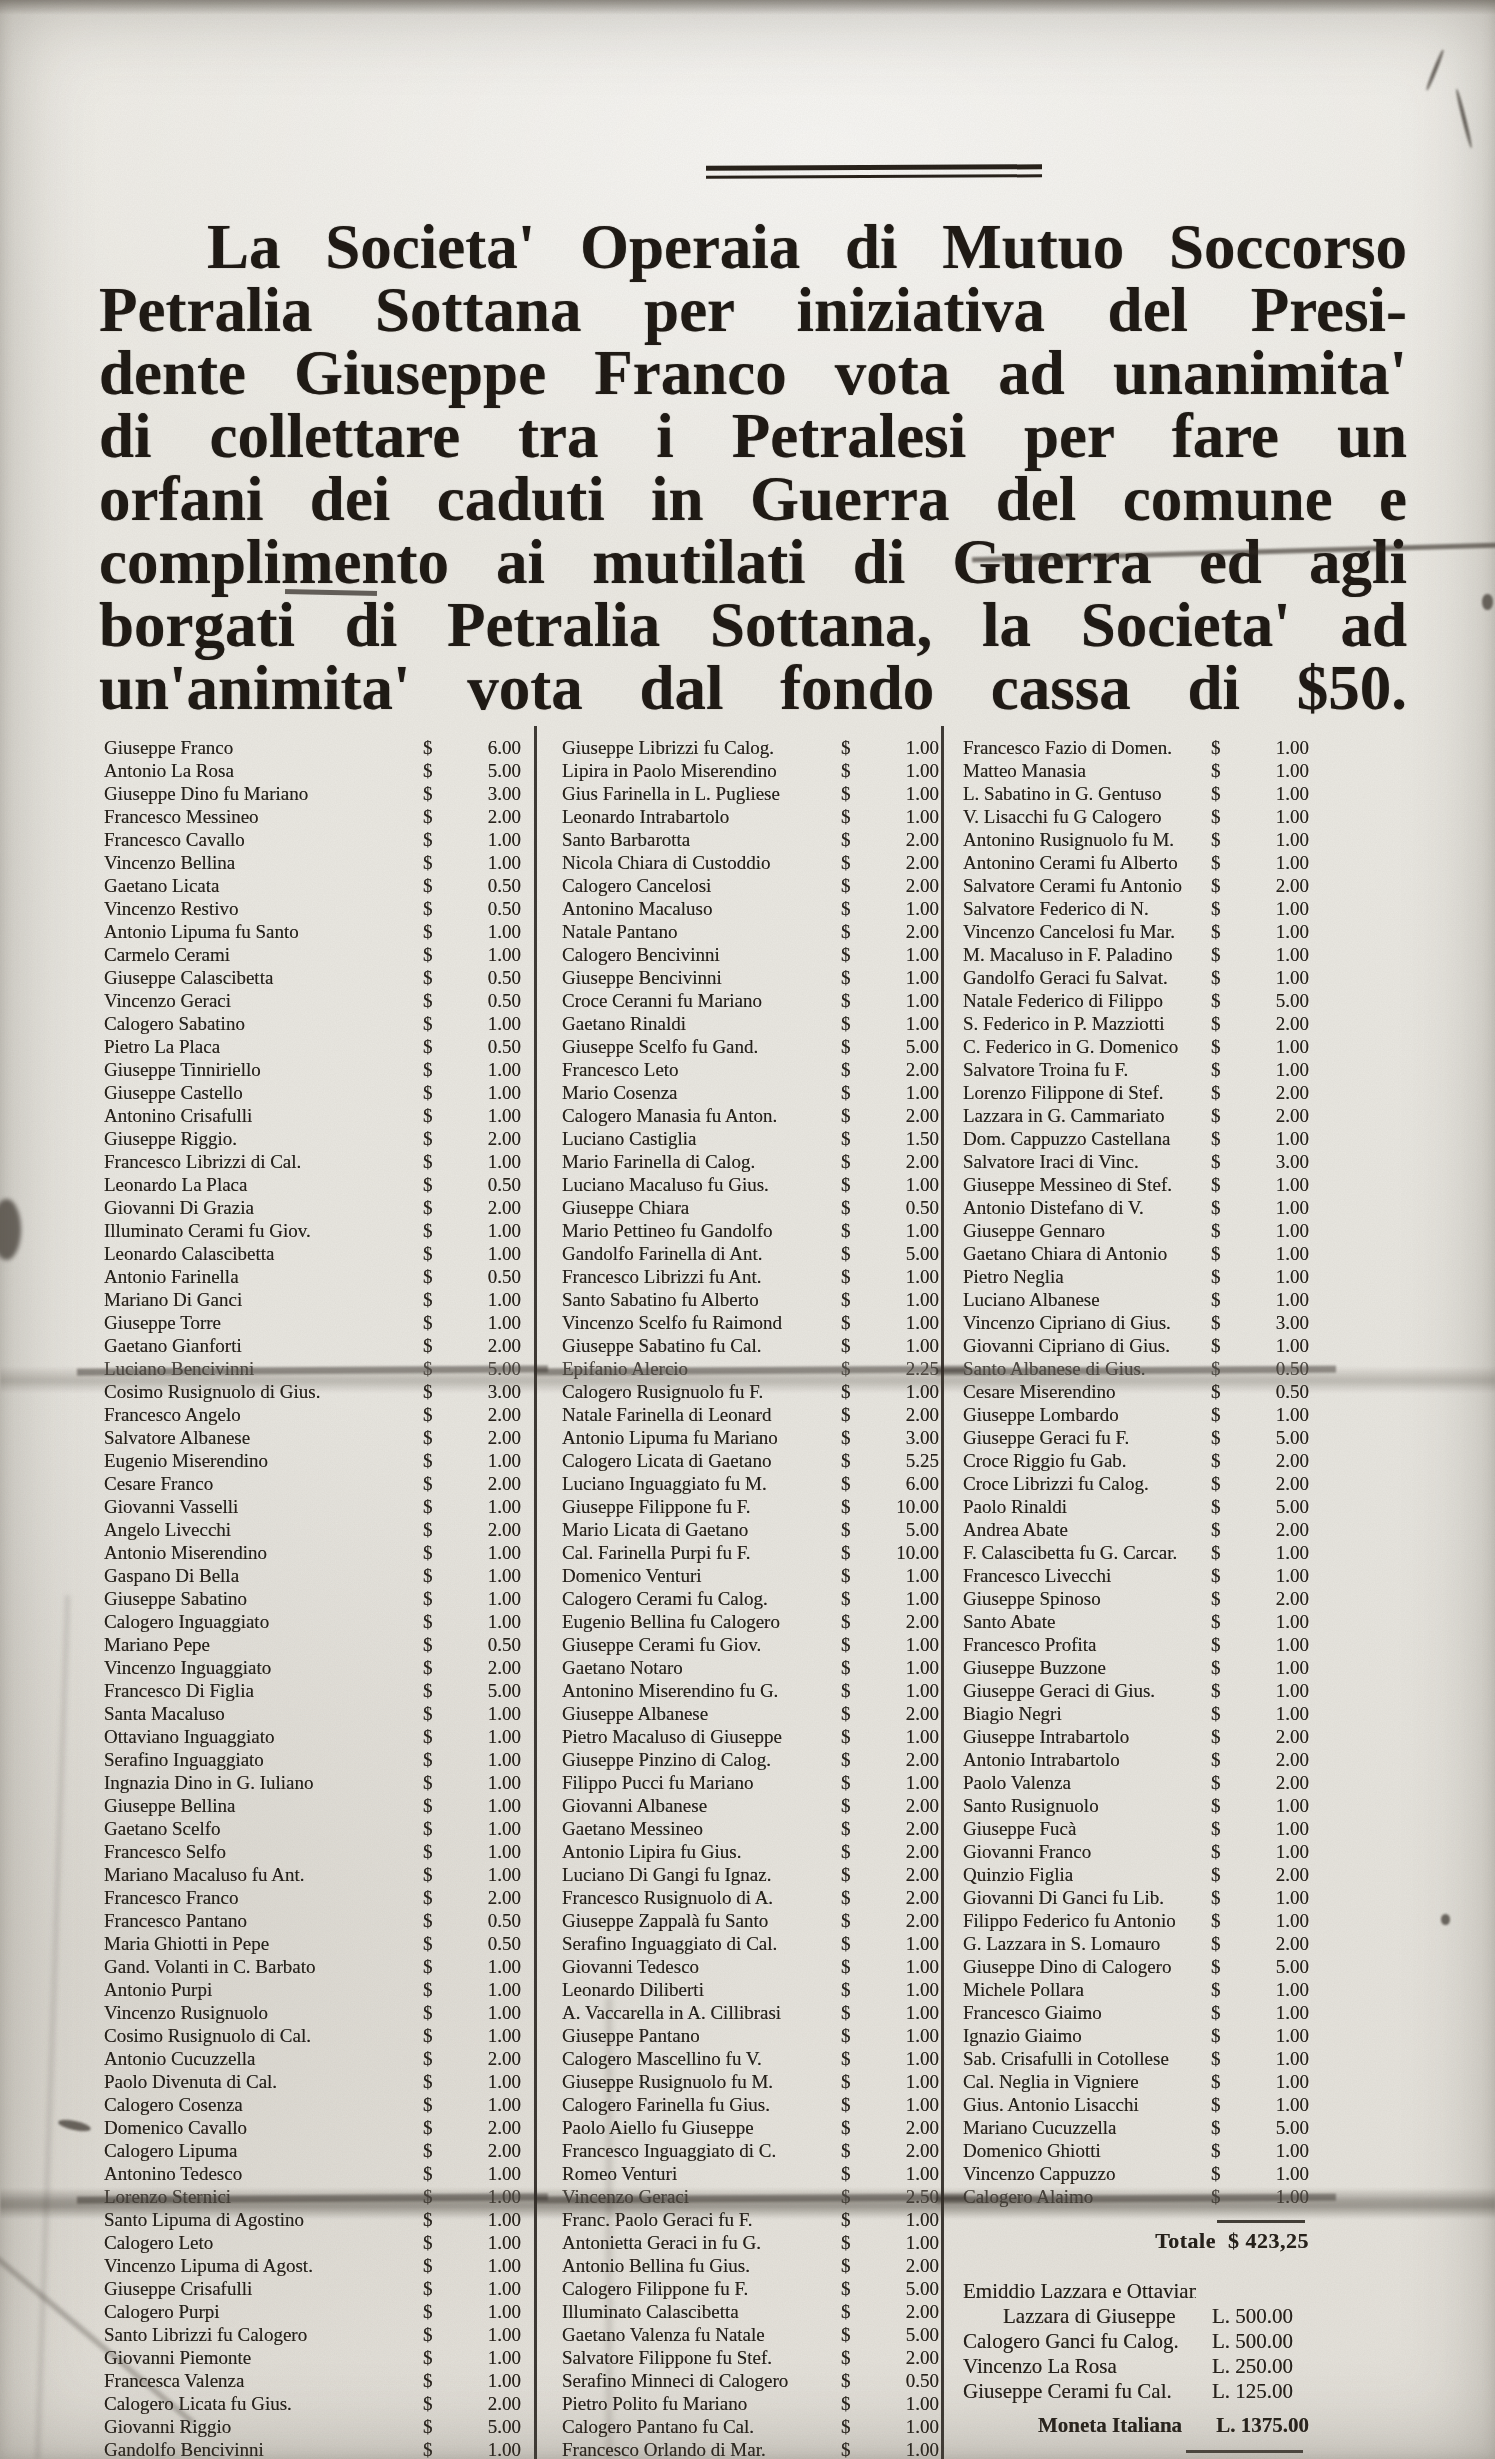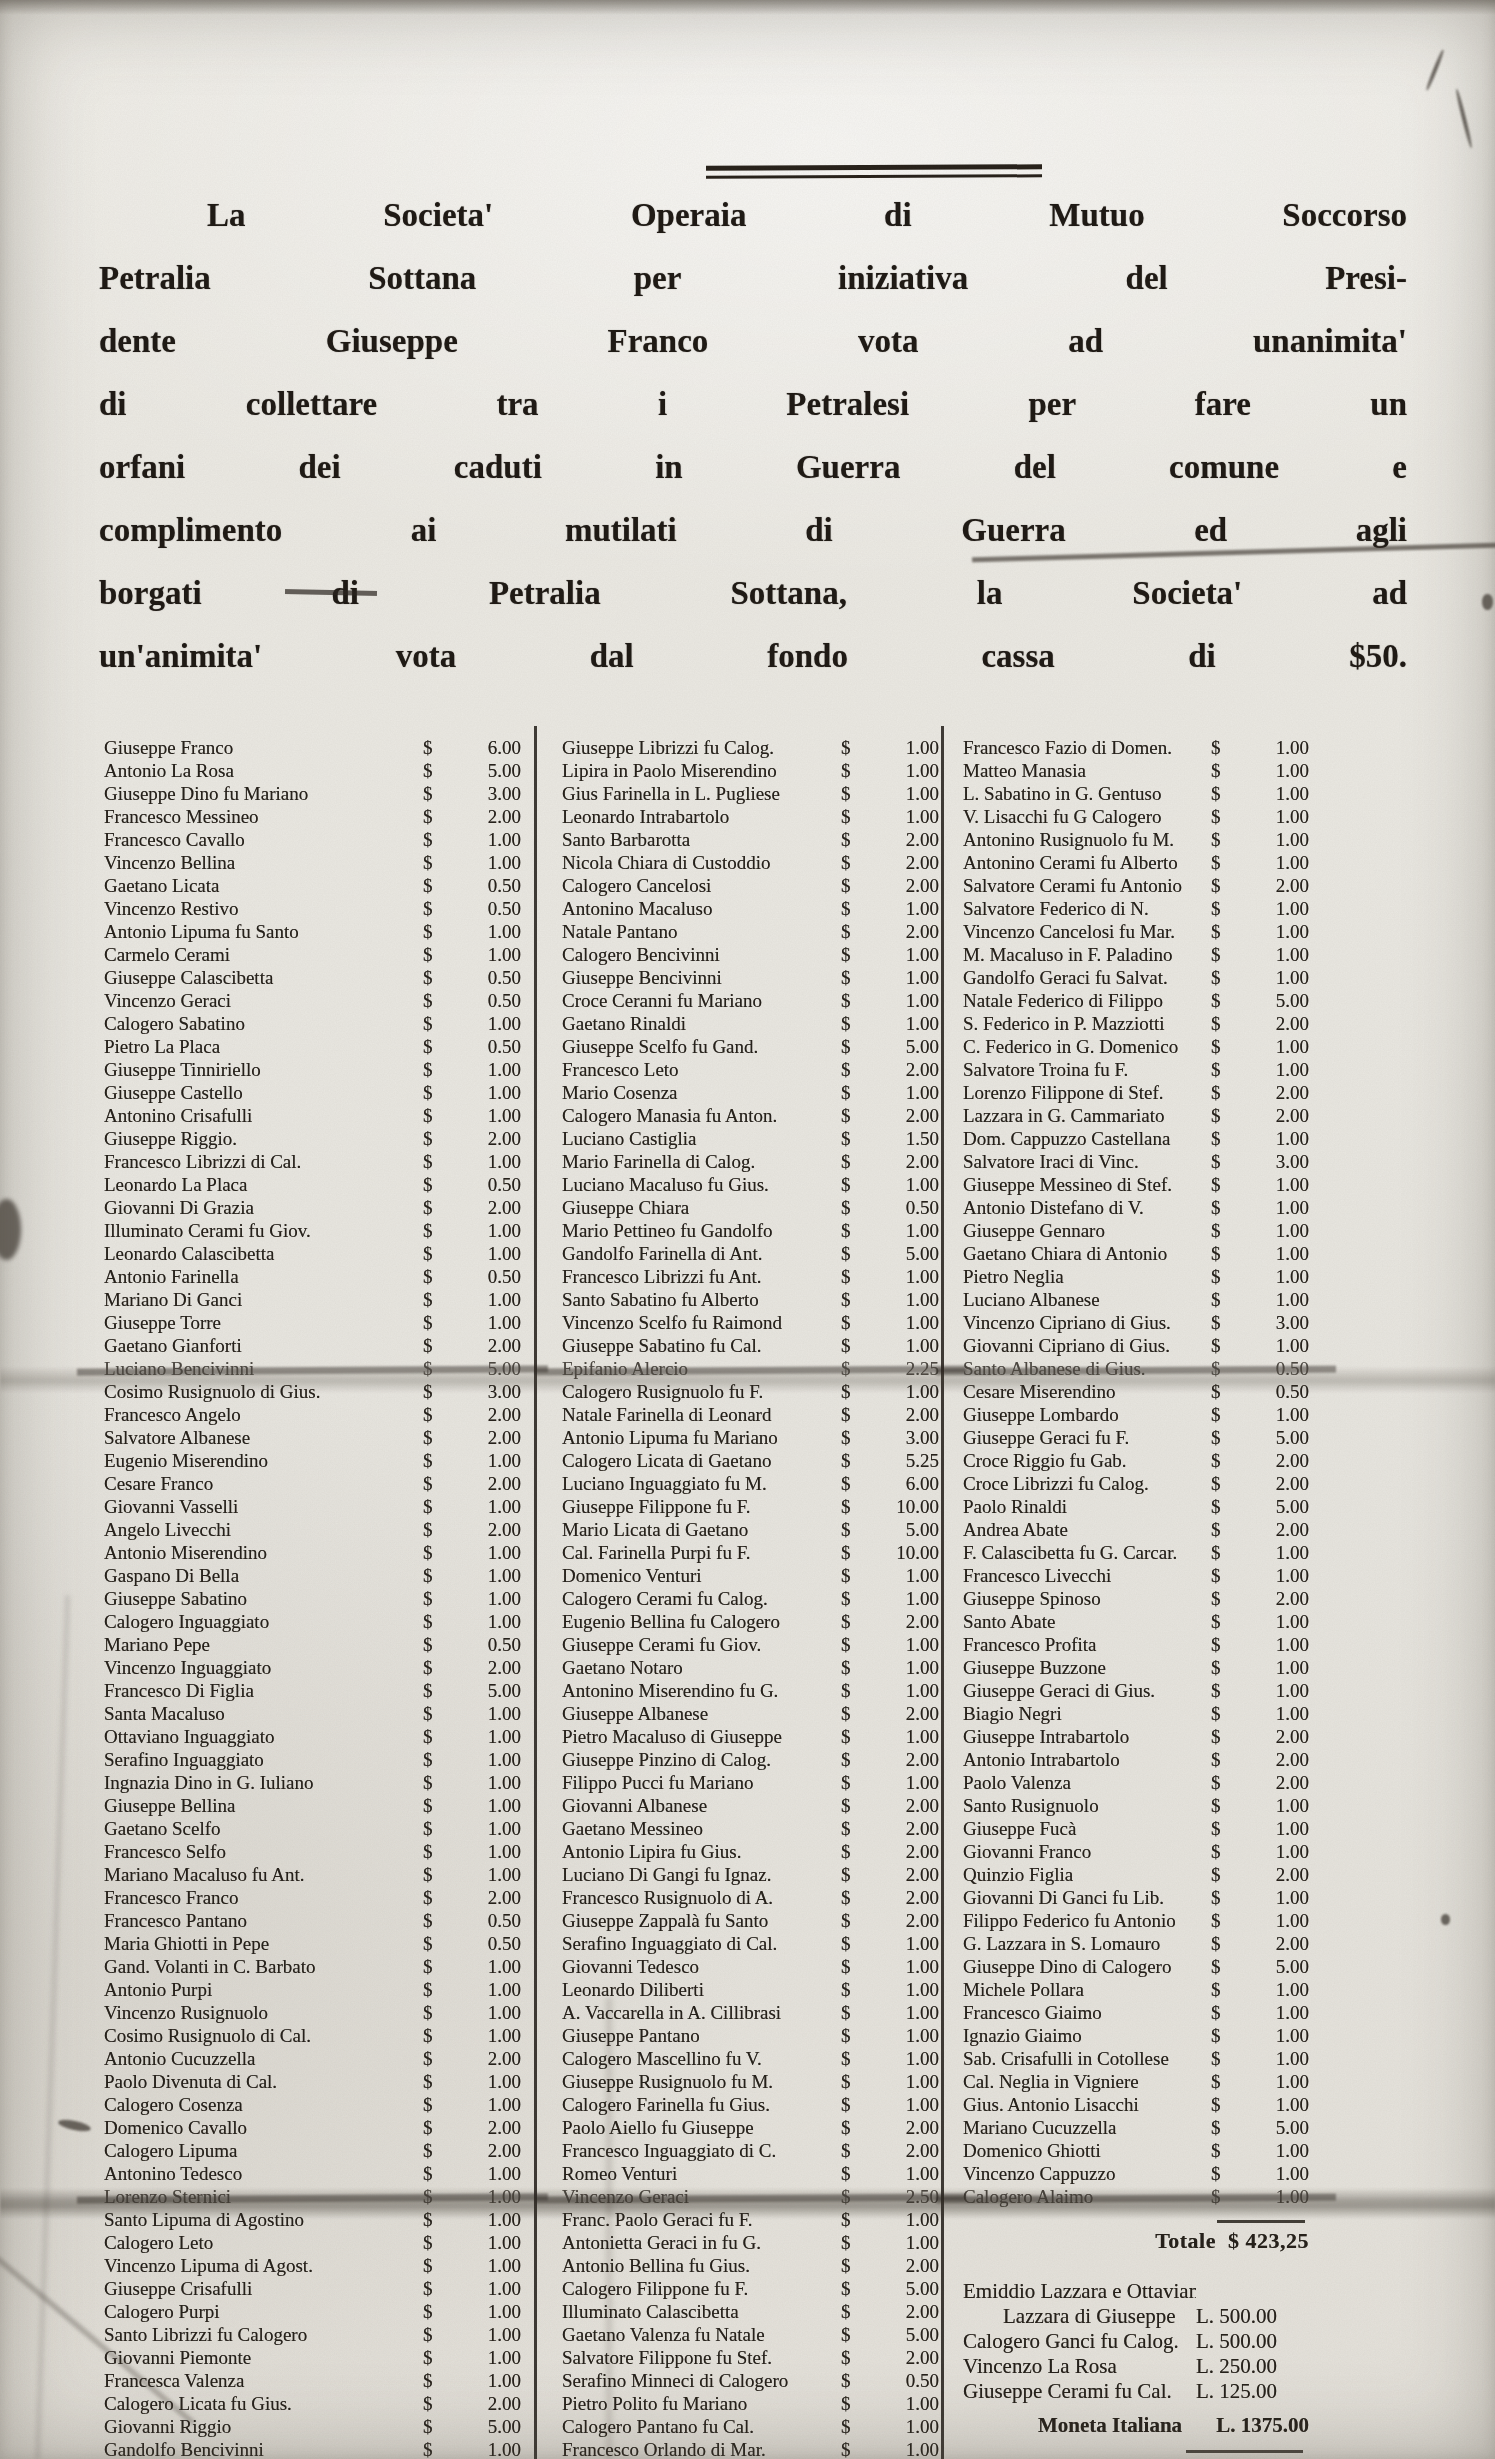--- a/index.html
+++ b/index.html
@@ -21,22 +21,22 @@
   .title-wrap{position:absolute;top:35px;left:0;width:100%;text-align:center;z-index:1;}
   .title{display:inline-block;font-family:"Liberation Sans",sans-serif;font-weight:bold;
     font-size:133px;line-height:1.05;letter-spacing:1px;white-space:nowrap;
     transform:scale(.72,1.04);transform-origin:50% 0;
     color:#181410;text-shadow:0 0 1.9px rgba(25,20,15,.55);}
   .title-rule{position:absolute;left:706px;top:165px;width:336px;z-index:1;transform:rotate(-.25deg);}
   .title-rule .r1{height:4.8px;background:#262019;}
   .title-rule .r2{height:3.8px;background:#262019;margin-top:4.8px;}
 
   
-  .para{position:absolute;left:99px;top:184px;width:1308px;z-index:1;
-    font-weight:bold;font-size:33px;color:#1d1813;text-shadow:0 0 1px rgba(25,20,15,.5);}
+  .para{position:absolute;left:99px;top:216px;width:1308px;z-index:1;
+    font-weight:bold;font-size:63px;color:#1d1813;text-shadow:0 0 1px rgba(25,20,15,.5);}
   .pline{height:63px;line-height:63px;text-align:justify;text-align-last:justify;white-space:normal;}
   .pline.first{text-indent:108px;}
 
   
   .list{position:absolute;left:0;top:736px;width:1496px;height:1723px;z-index:1;
     font-size:19px;color:#241f19;text-shadow:0 0 0.6px rgba(30,25,20,.55);}
   .divider{position:absolute;top:-9.6px;bottom:0;width:2.9px;background:rgba(30,26,21,.85);}
   #div1{left:534px;} #div2{left:941px;}
   .col{position:absolute;top:0;height:100%;}
   #col1{left:104px;width:417px;}
@@ -51,21 +51,21 @@
     background:rgba(38,33,28,.55);filter:blur(1.3px);transform:rotate(-.4deg);}
 
   
   .sumrule{margin:11.5px 3.8px 1.9px auto;width:88px;height:3.8px;background:rgba(35,30,24,.85);}
   .totale{text-align:right;font-size:22px;font-weight:bold;height:31px;line-height:31px;
     letter-spacing:0.5px;}
   .lire{margin-top:23px;font-size:21px;}
   .lire-row{display:flex;height:25px;line-height:25px;}
   .lire-row .nm{flex:1;white-space:nowrap;overflow:hidden;}
   .lire-row .nm.indent{padding-left:40px;}
-  .lire-row .amt{width:113px;text-align:left;white-space:nowrap;}
+  .lire-row .amt{width:113px;text-align:center;white-space:nowrap;}
   .moneta{display:flex;margin-top:7.7px;height:27px;line-height:27px;font-weight:bold;}
   .moneta .nm{flex:1;padding-left:75px;white-space:nowrap;}
   .moneta .amt{width:113px;text-align:right;white-space:nowrap;}
   .lire-rule{margin:11.5px 5.8px 0 auto;width:117px;height:2.9px;background:rgba(35,30,24,.8);}
 
   
   .fold{position:absolute;left:0;width:100%;pointer-events:none;z-index:3;}
   .foldA{top:1366px;height:27px;filter:blur(1px);
     background:linear-gradient(to bottom,rgba(80,72,62,0),rgba(78,70,60,.20) 38%,rgba(58,52,44,.24) 56%,rgba(80,72,62,0));}
   .foldB{top:2188px;height:31px;filter:blur(0.8px);

